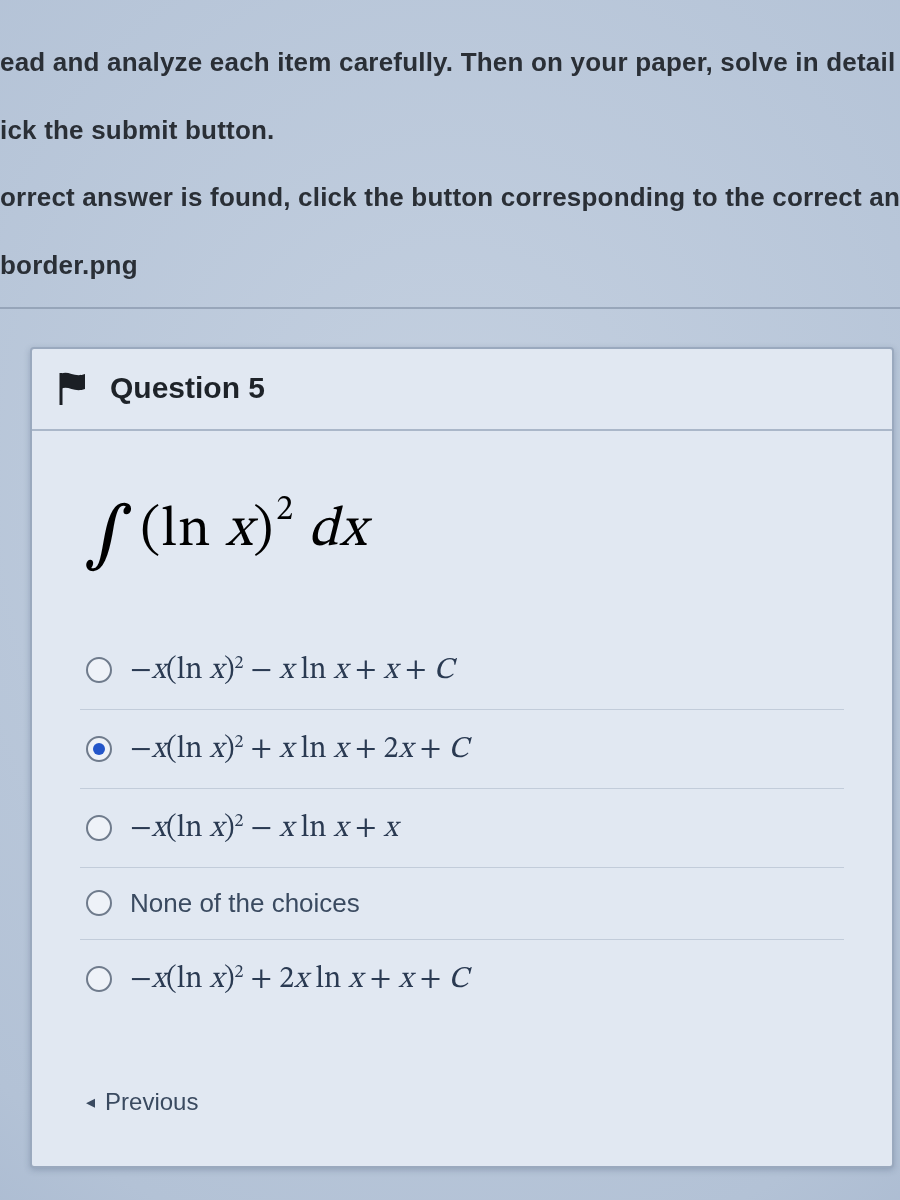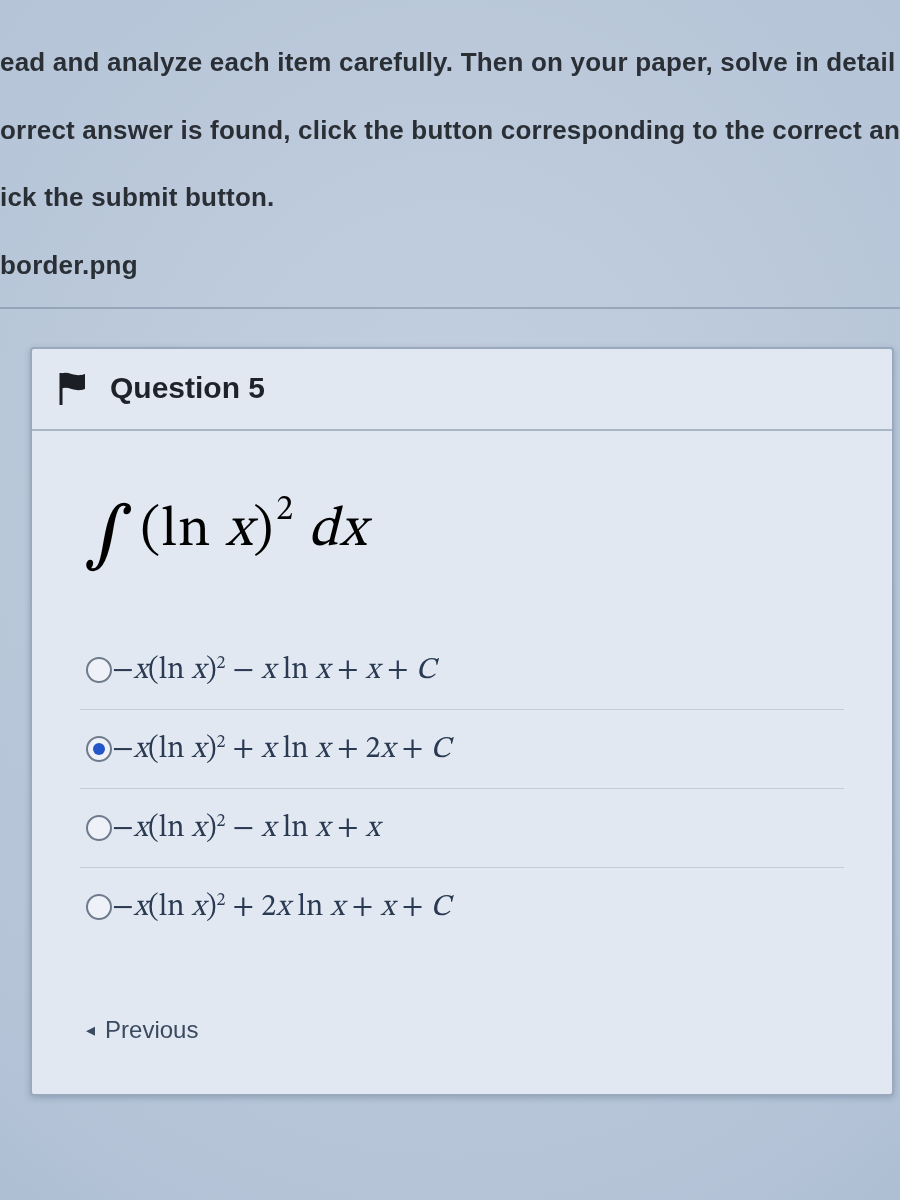--- a/index.html
+++ b/index.html
@@ -17,43 +17,43 @@
     border-bottom:2px solid #aab7c9;}
   .flag{width:30px;height:36px;position:relative;}
   .flag svg{width:30px;height:36px;display:block;}
   .qtitle{font-size:30px;font-weight:700;color:#1e2329;}
   .qbody{padding:40px 48px 50px 48px;}
   .integral{font-family:"Cambria Math","STIX Two Math","Latin Modern Math",Georgia,serif;
     font-size:56px;color:#000000;margin:10px 0 60px 4px;letter-spacing:1px;}
   .integral .int{font-size:72px;display:inline-block;transform:translateY(10px);margin-right:6px;}
   .integral sup{font-size:34px;vertical-align:26px;margin-left:2px;}
   .opts{display:flex;flex-direction:column;}
-  .opt{display:flex;align-items:center;padding:20px 6px;
+  .opt{display:flex;align-items:center;gap:18px;padding:20px 6px;
     border-top:1px solid #c2ccda;}
   .opt:first-child{border-top:none;}
   .radio{width:22px;height:22px;border:2px solid #6f7b8c;border-radius:50%;
     background:#eef2f8;flex:0 0 22px;display:flex;align-items:center;justify-content:center;}
   .radio.sel::after{content:"";width:12px;height:12px;border-radius:50%;
     background:#2456c9;display:block;}
   .opttext{font-family:"Cambria Math","STIX Two Math",Georgia,serif;
     font-size:30px;color:#2a3a52;}
   .opttext sup{font-size:18px;vertical-align:10px;}
   .none{font-family:"Helvetica Neue",Arial,sans-serif;font-size:26px;color:#3a4a60;}
   .footer{margin-top:70px;padding:0 6px;}
   .prev{display:inline-flex;align-items:center;gap:10px;font-size:24px;
     color:#3a4a60;font-family:"Helvetica Neue",Arial,sans-serif;cursor:pointer;}
   .prev .chev{font-size:18px;}
 </style>
 </head>
 <body>
 
 <div class="instr">
   <span>ead and analyze each item carefully. Then on your paper, solve in detail</span>
+  <span>ick the submit button.</span>
   <span>orrect answer is found, click the button corresponding to the correct an</span>
-  <span>ick the submit button.</span>
   <span style="">border.png</span>
 </div>
 <div class="hr"></div>
 
 <div class="card">
   <div class="qhead">
     <div class="flag">
       <svg viewBox="0 0 30 36">
           <path d="M3 2 L3 34" stroke="#1b1f25" stroke-width="3" fill="none"></path>
           <path d="M3 3 C10 -1 16 7 27 3 L27 18 C16 22 10 14 3 18 Z" fill="#1b1f25"></path>
@@ -77,20 +77,24 @@
       <label class="opt">
         <span class="radio sel"></span>
         <span class="opttext">−<i>x</i>(ln <i>x</i>)<sup>2</sup> + <i>x</i> ln <i>x</i> + 2<i>x</i> + <i>C</i></span>
       </label>
 
       <label class="opt">
         <span class="radio"></span>
         <span class="opttext">−<i>x</i>(ln <i>x</i>)<sup>2</sup> − <i>x</i> ln <i>x</i> + <i>x</i></span>
       </label>
 
+      <label class="opt">
+        <span class="radio"></span>
+        <span class="opttext none">None of the choices</span>
+      </label>
 
       <label class="opt">
         <span class="radio"></span>
         <span class="opttext">−<i>x</i>(ln <i>x</i>)<sup>2</sup> + 2<i>x</i> ln <i>x</i> + <i>x</i> + <i>C</i></span>
       </label>
 
     </div>
 
     <div class="footer">
       <div class="prev">

